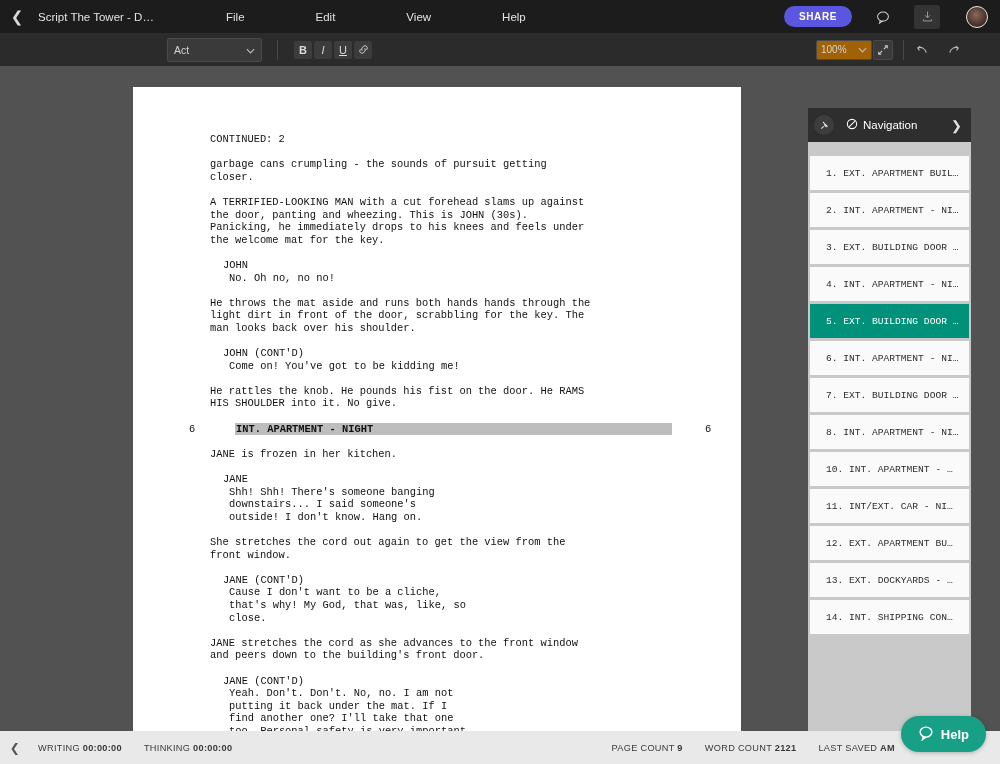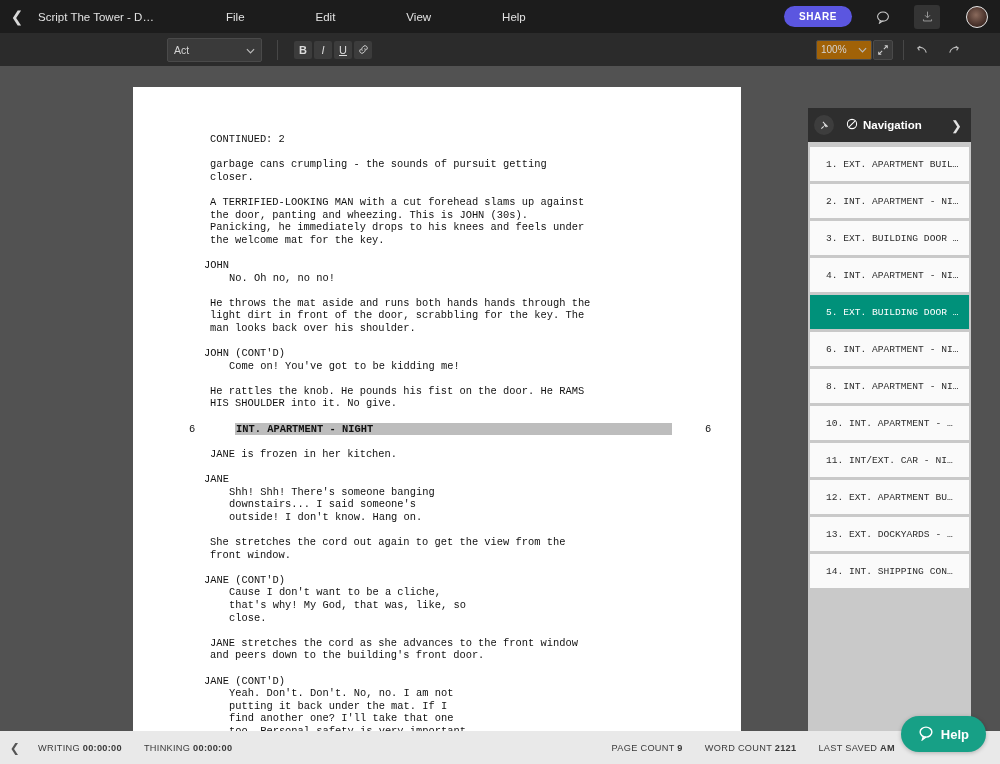--- a/index.html
+++ b/index.html
@@ -105,21 +105,21 @@
     position: absolute; top: 21px; left: 133px;
     width: 608px; height: 644px; background: #ffffff;
     overflow: hidden;
   }
   .script {
     font-family: "Liberation Mono", "DejaVu Sans Mono", monospace;
     font-size: 10.4px; line-height: 12.6px; color: #111;
     padding-top: 46px; white-space: pre;
   }
   .ln-action   { padding-left: 77px; }
-  .ln-char     { padding-left: 71px; }
+  .ln-char     { padding-left: 90px; }
   .ln-dialog   { padding-left: 96px; }
   .ln-blank    { height: 12.6px; }
   .scene-row { position: relative; height: 12.6px; }
   .scene-num-l { position: absolute; left: 56px; font-size: 10.4px; }
   .scene-num-r { position: absolute; left: 572px; font-size: 10.4px; }
   .scene-head {
     position: absolute; left: 102px; width: 437px; background: #bdbdbd;
     font-weight: bold; padding-left: 1px;
   }
 
@@ -131,25 +131,25 @@
   .nav-header {
     height: 34px; background: #2e2e2e; display: flex; align-items: center;
     color: #ffffff; position: relative;
   }
   .nav-pin {
     width: 20px; height: 20px; border-radius: 50%; background: #3d3d3d;
     display: flex; align-items: center; justify-content: center;
     margin-left: 6px; cursor: pointer; color: #e0e0e0; font-size: 10px;
   }
   .nav-title-wrap { display: flex; align-items: center; margin-left: 12px; gap: 5px; }
-  .nav-title { font-size: 11.5px; font-weight: bold; }
+  .nav-title { font-size: 11.5px; font-weight: normal; }
   .nav-collapse {
     position: absolute; right: 9px; font-size: 13px; color: #e2e2e2; cursor: pointer;
   }
-  .nav-list { height: 591px; overflow: hidden; padding-top: 5px; }
+  .nav-list { height: 591px; overflow: hidden; padding-top: 14px; }
   .nav-item {
     height: 34px; margin: 0 2px 3px 2px; background: #fafafa;
     display: flex; align-items: center; padding-left: 16px;
     font-family: "Liberation Mono", "DejaVu Sans Mono", monospace;
     font-size: 9.6px; color: #2c2c2c; cursor: pointer;
     white-space: nowrap; overflow: hidden;
   }
   .nav-item.active { background: #00917a; color: #ffffff; }
 
   
@@ -303,20 +303,23 @@
           <div class="nav-item">
             <span>4. INT. APARTMENT - NI…</span>
           </div>
           <div class="nav-item active">
             <span>5. EXT. BUILDING DOOR …</span>
           </div>
           <div class="nav-item">
             <span>6. INT. APARTMENT - NI…</span>
           </div>
           <div class="nav-item">
+            <span>7. EXT. BUILDING DOOR …</span>
+          </div>
+          <div class="nav-item">
             <span>8. INT. APARTMENT - NI…</span>
           </div>
           <div class="nav-item">
             <span>10. INT. APARTMENT - …</span>
           </div>
           <div class="nav-item">
             <span>11. INT/EXT. CAR - NI…</span>
           </div>
           <div class="nav-item">
             <span>12. EXT. APARTMENT BU…</span>

